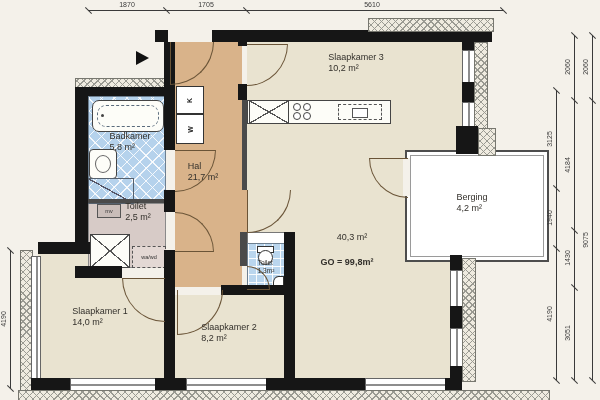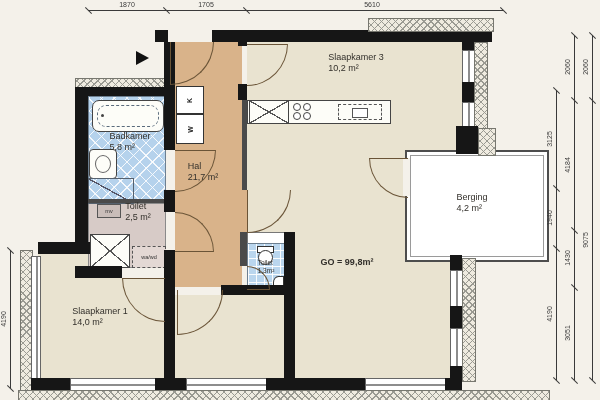--- a/index.html
+++ b/index.html
@@ -229,24 +229,29 @@
   </div>
   <div class="rlabel" style="left:138px;top:212px">
     <div>Toilet</div>
     <div>2,5 m²</div>
   </div>
   <div class="rlabel small" style="left:266px;top:266px">
     <div>Toilet</div>
     <div>1,3m²</div>
   </div>
   <div class="rlabel" style="left:352px;top:237px">
+    <div>40,3 m²</div>
   </div>
   <div class="golabel" style="left:347px;top:262px">GO = 99,8m²</div>
   <div class="rlabel" style="left:472px;top:203px">
     <div>Berging</div>
     <div>4,2 m²</div>
   </div>
   <div class="rlabel" style="left:100px;top:317px">
     <div>Slaapkamer 1</div>
     <div>14,0 m²</div>
   </div>
+  <div class="rlabel" style="left:229px;top:333px">
+    <div>Slaapkamer 2</div>
+    <div>8,2 m²</div>
+  </div>
 
 </div>
 
 </body></html>

